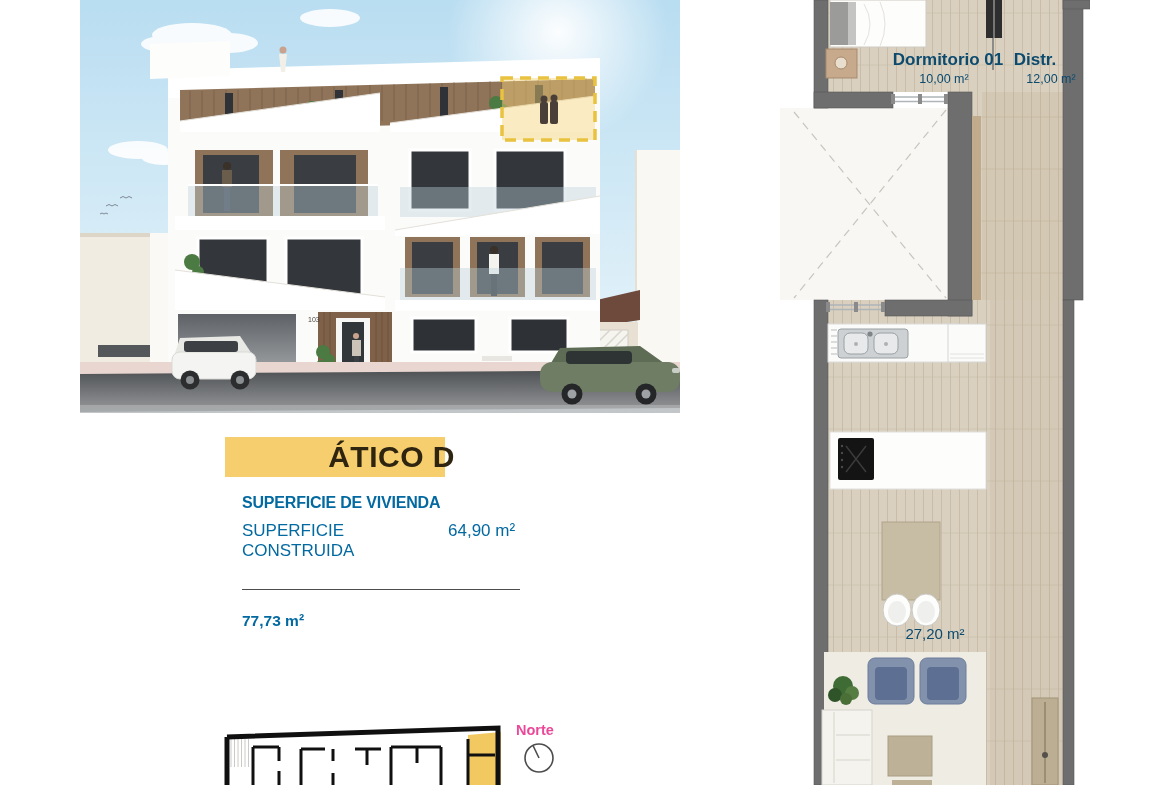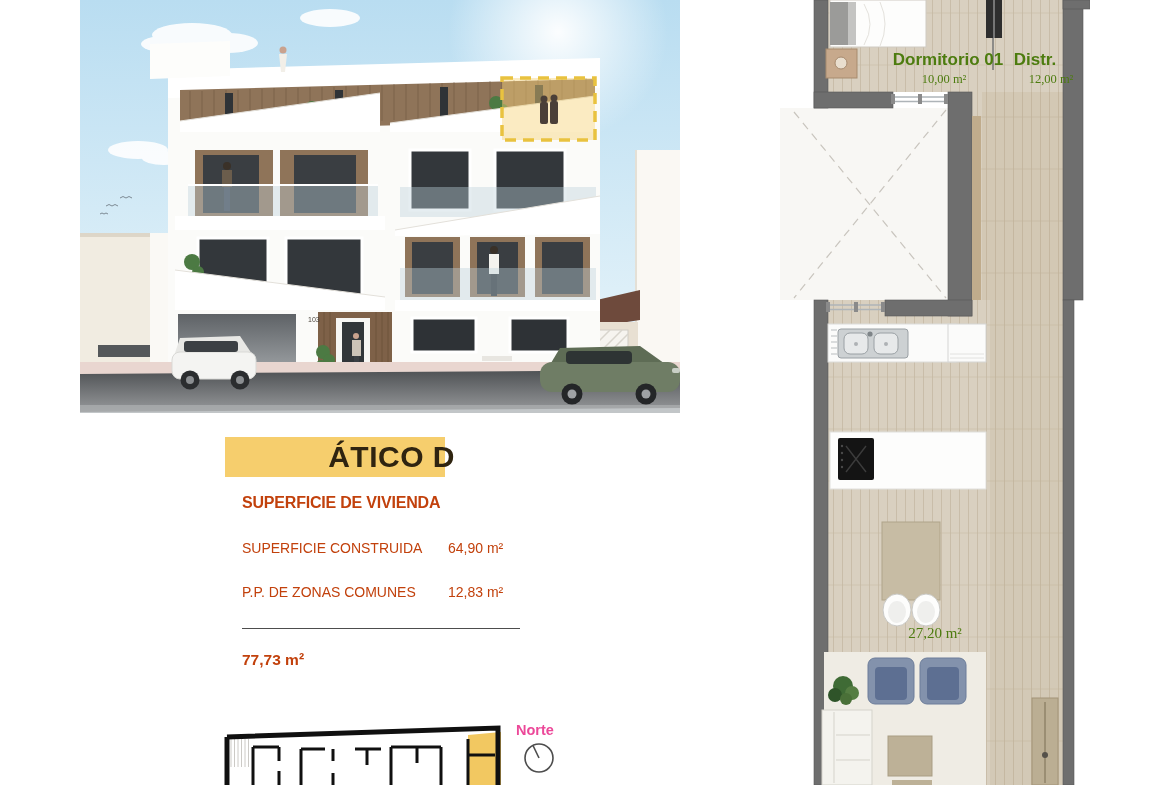--- a/index.html
+++ b/index.html
@@ -13,33 +13,33 @@
   .banner{
     left:225px;top:437px;width:220px;height:40px;
     display:flex;align-items:center;justify-content:flex-end;
   }
   .banner-title{
     font-size:30px;font-weight:bold;letter-spacing:.5px;color:#2f2410;
     transform:translateX(10px);
   }
 
   
-  .surface-table{left:242px;top:494px;width:290px;color:#c2410c;}
+  .surface-table{left:242px;top:494px;width:290px;color:#0369a1;}
   .st-header{font-size:16px;font-weight:bold;letter-spacing:-.2px;}
-  .st-row{display:flex;margin-top:28px;font-size:14px;}
+  .st-row{display:flex;margin-top:9px;font-size:17px;}
   .st-row .lbl{width:206px;}
   .st-divider{margin-top:28px;width:278px;border-top:1.6px solid #4d4d4d;}
   .st-total{display:flex;margin-top:22px;font-size:15.5px;font-weight:bold;}
   .st-total .lbl{width:206px;}
 
   
-  .plan-label{position:absolute;transform:translateX(-50%);text-align:center;white-space:nowrap;color:#4d7c0f;}
+  .plan-label{position:absolute;transform:translateX(-50%);text-align:center;white-space:nowrap;color:#0c4a6e;}
   .plan-name{font-weight:bold;font-size:17px;}
   .plan-name.big{font-size:19px;}
-  .plan-area{font-size:12.5px;font-family:Liberation Serif, serif;}
+  .plan-area{font-size:12.5px;}
 
   
   .norte-label{left:516px;top:722px;font-size:14.5px;font-weight:bold;color:#ec4899;}
   .norte-dial{left:522px;top:741px;}
 
   svg{display:block;}
 </style>
 </head>
 <body>
 
@@ -248,24 +248,20 @@
   <div class="abs banner" style="background:#F6CE6D">
     <div class="banner-title">ÁTICO D</div>
   </div>
 
   <div class="abs surface-table">
     <div class="st-header">SUPERFICIE DE VIVIENDA</div>
     <div class="st-row">
       <span class="lbl">SUPERFICIE CONSTRUIDA</span>
       <span class="val">64,90 m²</span>
     </div>
-    <div class="st-row">
-      <span class="lbl">P.P. DE ZONAS COMUNES</span>
-      <span class="val">12,83 m²</span>
-    </div>
     <div class="st-divider"></div>
     <div class="st-total">
       <span class="val">77,73 m²</span>
     </div>
   </div>
 
   <svg class="abs" style="left:185px;top:719px" width="318" height="66" viewBox="0 0 318 66">
     <rect x="0" y="0" width="318" height="66" fill="#FFFFFF"></rect>
     <polygon points="283,16 316,13 316,66 283,66" fill="#F2C861"></polygon>
     <g stroke="#BFBDB8" stroke-width="0.8">

